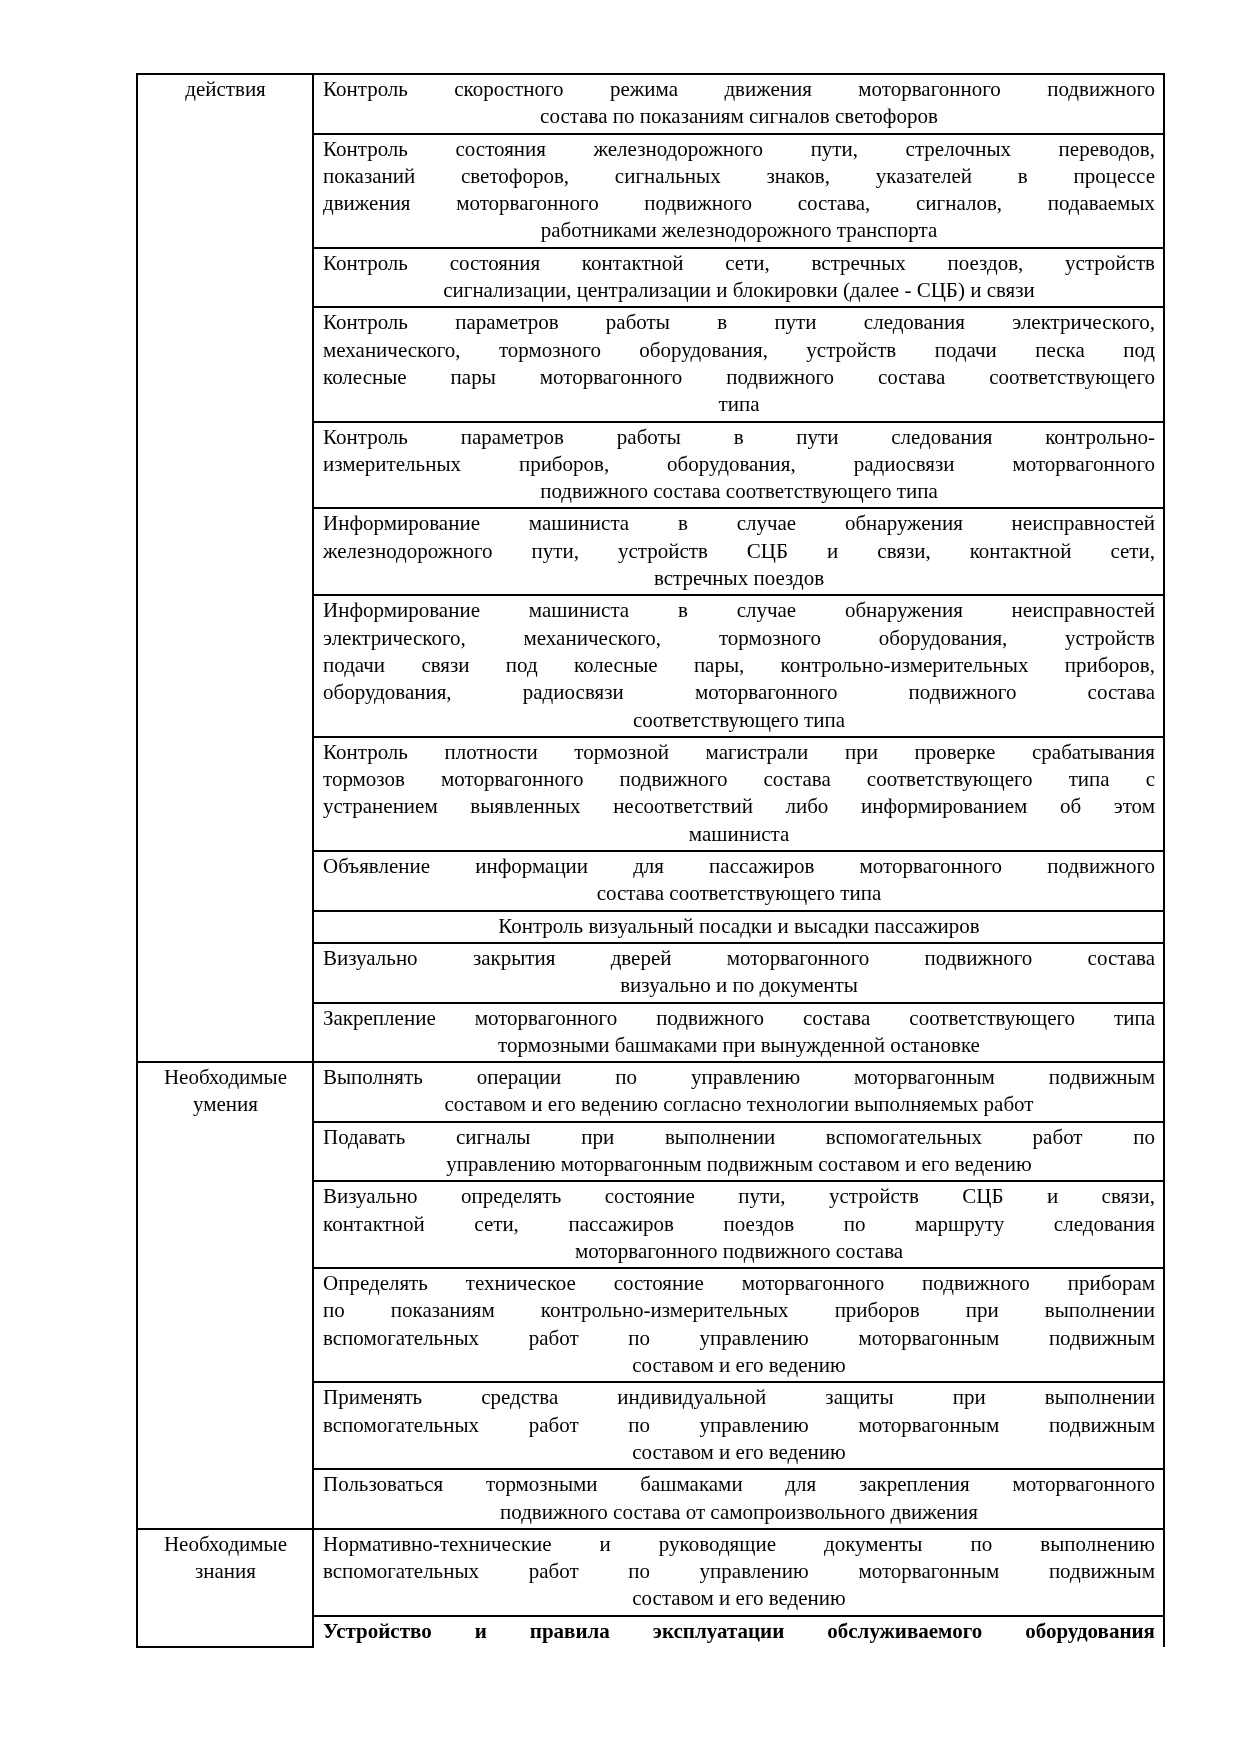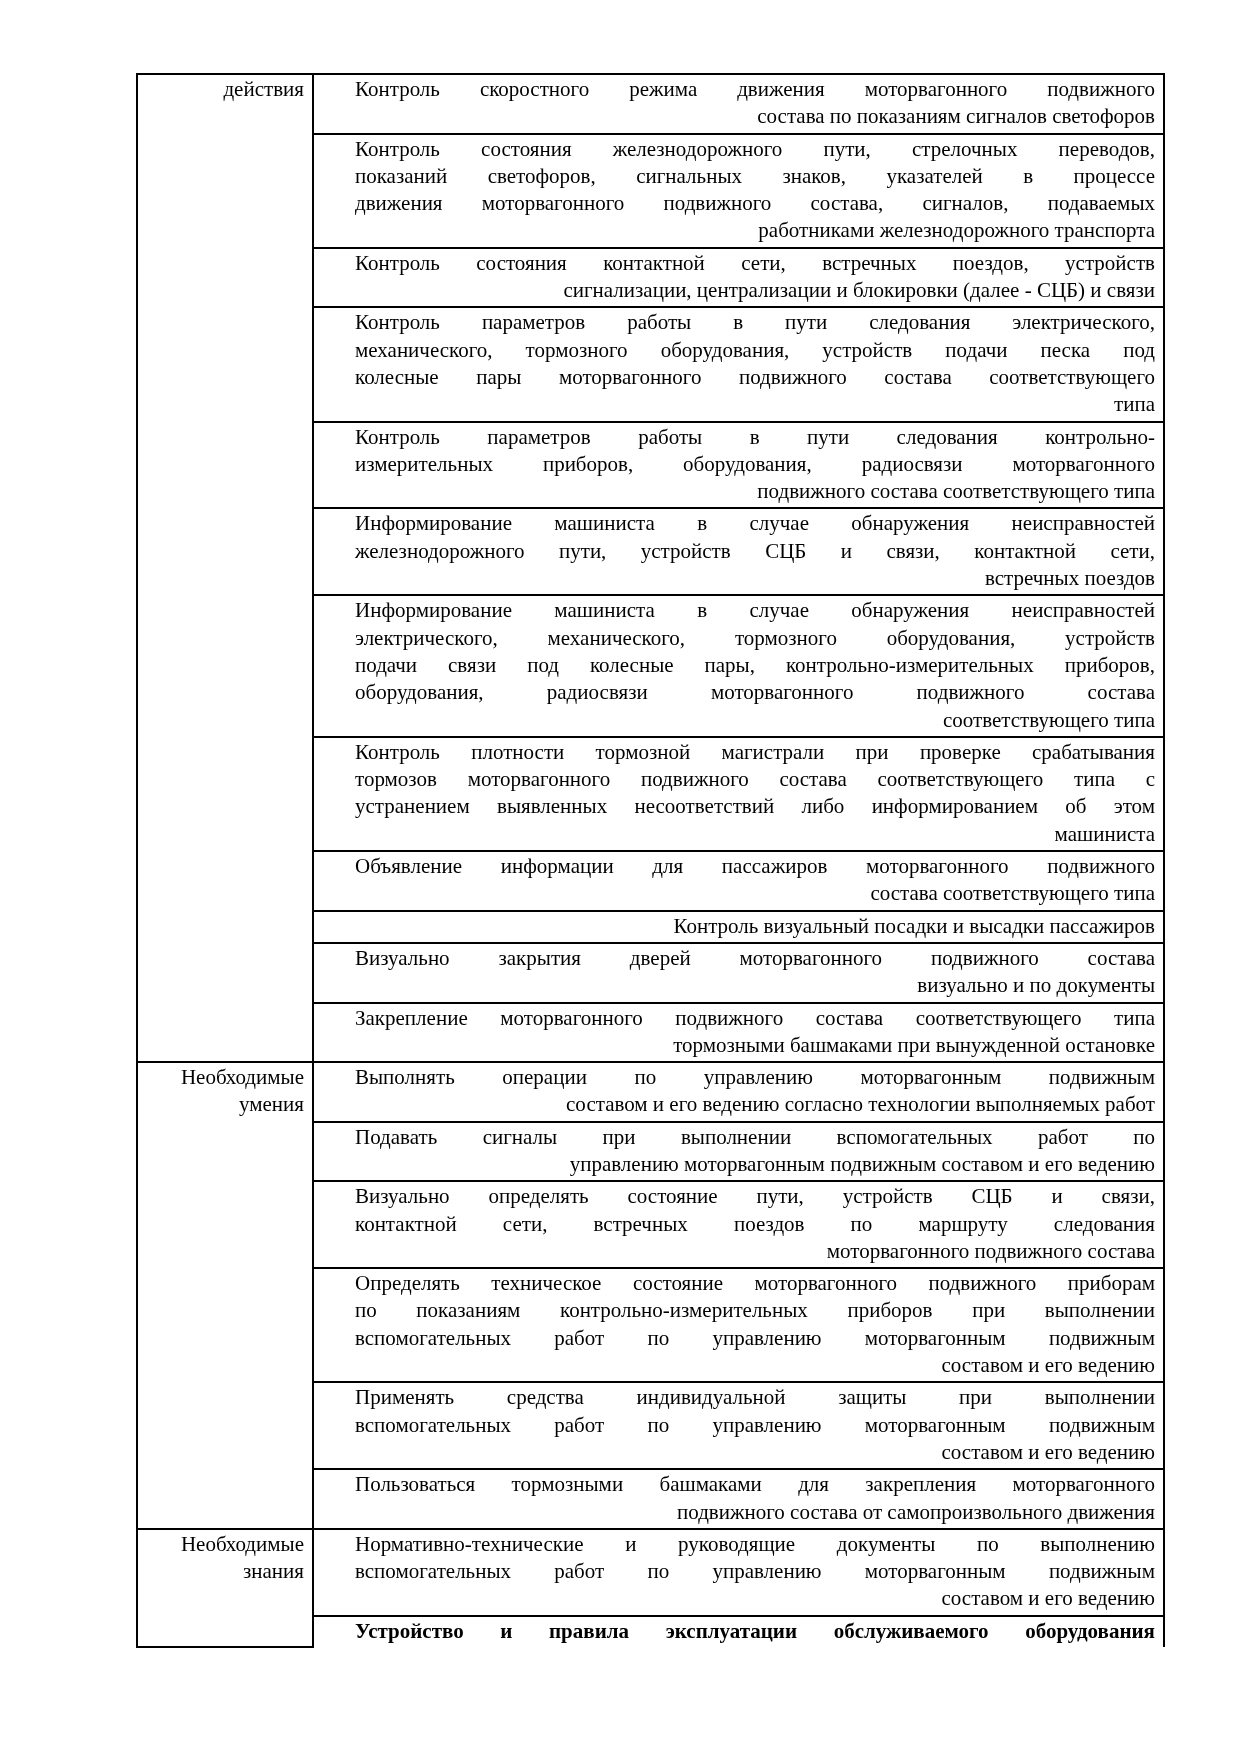--- a/index.html
+++ b/index.html
@@ -3,22 +3,22 @@
 <meta charset="utf-8">
 <style>
   html,body{margin:0;padding:0;background:#ffffff;}
   .page{position:relative;width:1241px;height:1754px;background:#ffffff;overflow:hidden;
         color:#000000;font-family:"Liberation Serif","DejaVu Serif",serif;}
   table.doc{position:absolute;left:136px;top:73px;width:1027px;border-collapse:collapse;table-layout:fixed;}
   .doc td{border:2px solid #000000;vertical-align:top;padding:1px 8px 2px 9px;
           font-size:21px;line-height:27.3px;color:#000000;}
   .c1{width:176px;}
   .c2{width:851px;}
-  .ln{text-align:justify;text-align-last:justify;margin-left:32px;}
-  .lnl{text-align:right;}
+  .ln{text-align:justify;text-align-last:justify;}
+  .lnl{text-align:center;}
   td.nob{border-bottom:none;font-weight:bold;}
 </style>
 </head>
 <body>
 
 <div class="page">
   <table class="doc">
     <colgroup>
         <col class="c1">
         <col class="c2">
@@ -122,21 +122,21 @@
     </tr>
     <tr>
       <td class="cell">
         <div class="ln">Подавать сигналы при выполнении вспомогательных работ по</div>
         <div class="lnl">управлению моторвагонным подвижным составом и его ведению</div>
       </td>
     </tr>
     <tr>
       <td class="cell">
         <div class="ln">Визуально определять состояние пути, устройств СЦБ и связи,</div>
-        <div class="ln">контактной сети, встречных поездов по маршруту следования</div>
+        <div class="ln">контактной сети, пассажиров поездов по маршруту следования</div>
         <div class="lnl">моторвагонного подвижного состава</div>
       </td>
     </tr>
     <tr>
       <td class="cell">
         <div class="ln">Определять техническое состояние моторвагонного подвижного приборам</div>
         <div class="ln">по показаниям контрольно-измерительных приборов при выполнении</div>
         <div class="ln">вспомогательных работ по управлению моторвагонным подвижным</div>
         <div class="lnl">составом и его ведению</div>
       </td>

